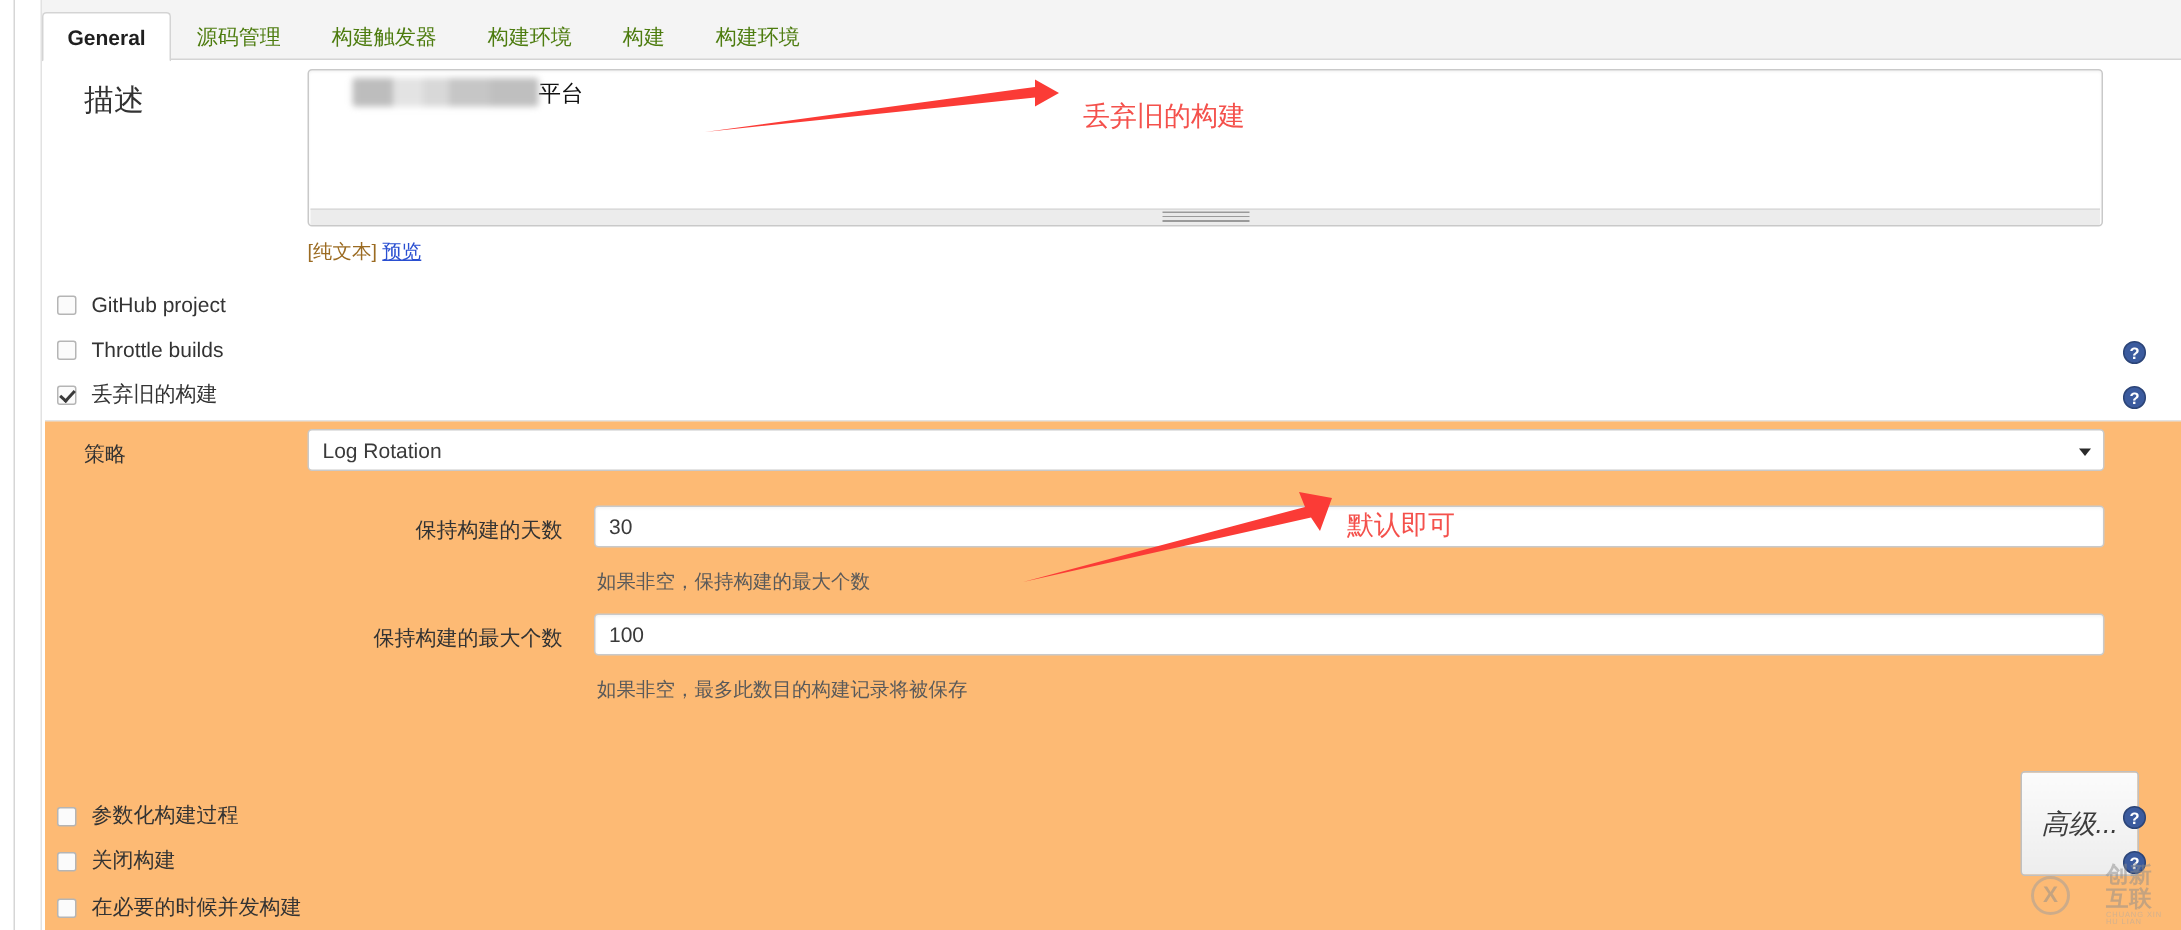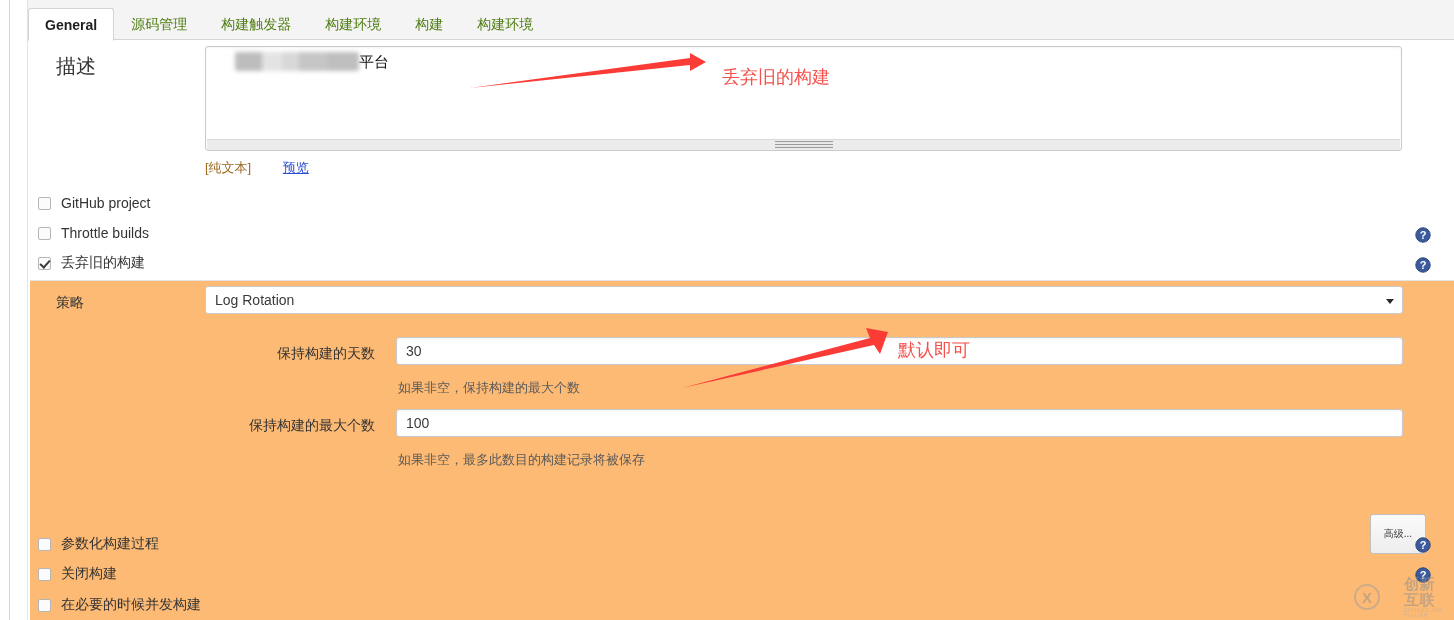--- a/index.html
+++ b/index.html
@@ -116,21 +116,21 @@
     background: #ececec;
     border-top: 1px solid #dadada;
   }
 
   .plain-row {
     position: absolute; left: 177px; top: 118px;
     font-size: 13px;
   }
   .plain-row .plain { color: #9b6b22; }
   .plain-row .preview {
-    color: #2a4fd1; text-decoration: underline; cursor: pointer; margin-left: 28px;
+    color: #2a4fd1; text-decoration: underline; cursor: pointer;
   }
 
   
   .cb-row {
     position: absolute; left: 10px;
     height: 28px;
     display: flex; align-items: center;
     cursor: pointer;
   }
   .cbox {
@@ -216,27 +216,28 @@
     font-size: 14px; color: #3a3a3a;
   }
   .hint {
     position: absolute;
     font-size: 13px; color: #5a5a5a;
     white-space: nowrap;
   }
 
   .adv-btn {
     position: absolute; right: 28px; top: 233px;
-    padding: 12px 13px;
-    font-size: 10px; color: #3c3c3c;
+    padding: 22px 13px;
+    font-size: 18px; color: #3c3c3c;
     background: linear-gradient(to bottom, #fbfbfb, #ededed);
     border: 1px solid #c0c0c0;
     border-radius: 3px;
     cursor: pointer;
     white-space: nowrap;
+    font-style: italic;
   }
 
   
   .anno-text {
     position: absolute;
     color: #f4514c;
     font-size: 18px;
     white-space: nowrap;
   }
   .anno-svg {

